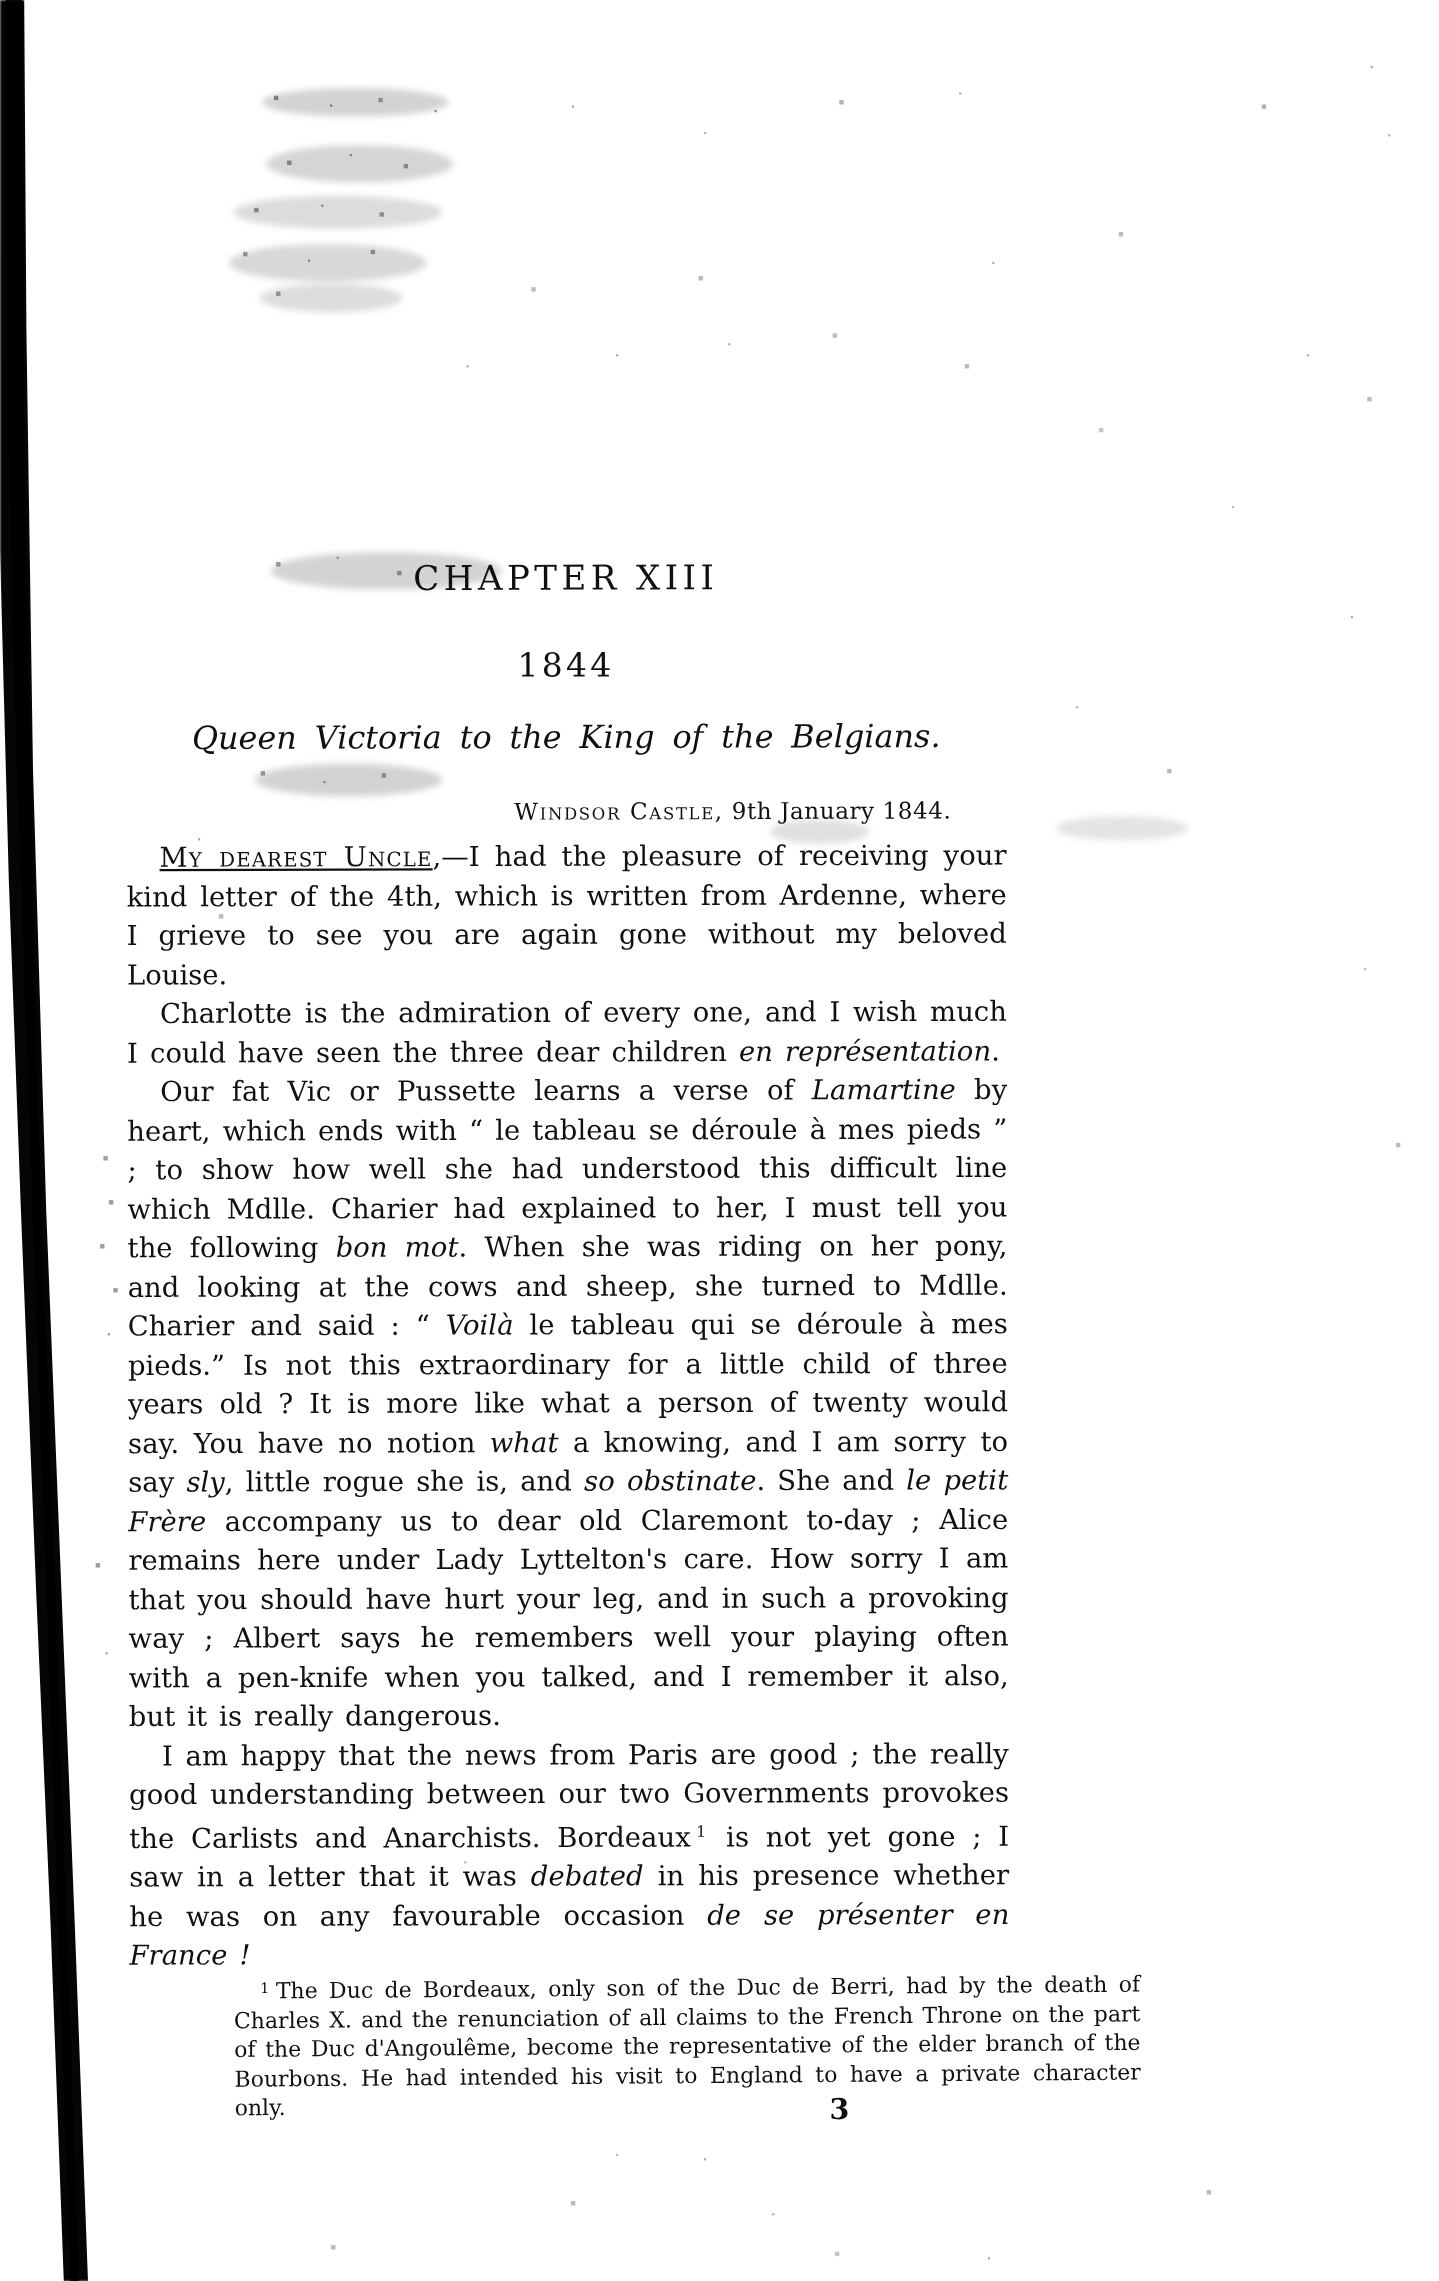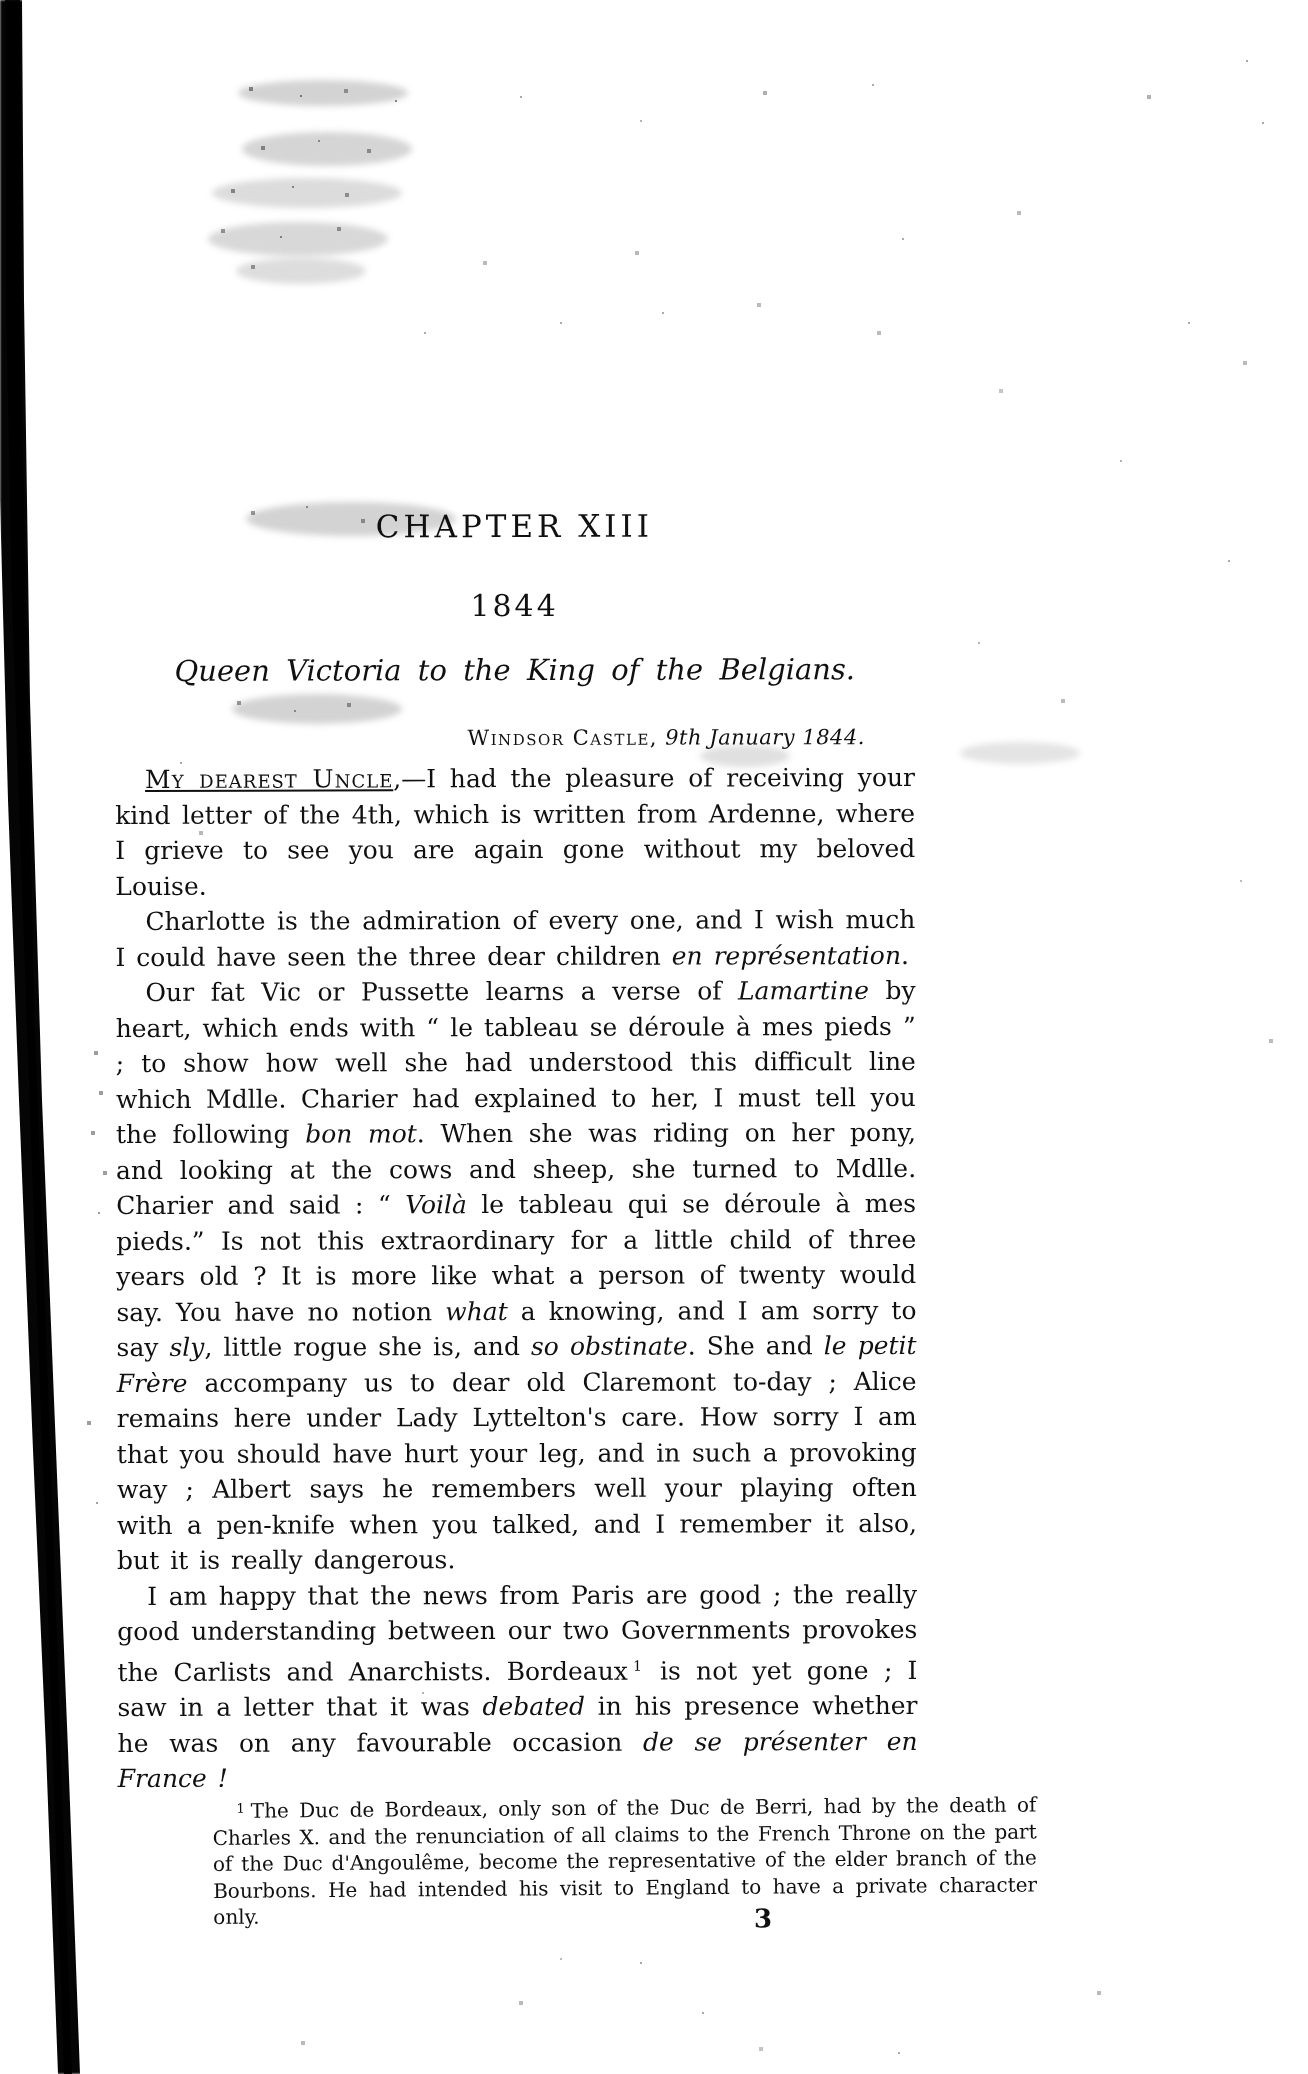--- a/index.html
+++ b/index.html
@@ -88,21 +88,21 @@
   }
   .letter-heading{
     position:absolute;top:653px;left:0;width:100%;
     text-align:center;font-style:italic;font-size:29px;word-spacing:7px;
   }
   .dateline{
     position:absolute;top:726px;right:50px;
     font-size:21px;letter-spacing:.5px;white-space:nowrap;
   }
   .dateline .place{font-variant:small-caps;letter-spacing:1.5px;}
-  .dateline .date{font-style:italic;}
+  .dateline .date{}
   .letter-body{
     position:absolute;top:761px;left:0;width:800px;
     font-size:25px;line-height:35.5px;word-spacing:3px;
   }
   .para{margin:0;text-indent:30px;text-align:justify;}
   .it{font-style:italic;}
   .sc{font-variant:small-caps;letter-spacing:1px;text-decoration:underline;}
   .sup{font-size:14px;vertical-align:9px;margin:0 3px 0 5px;}
   .footnote{
     position:absolute;left:95px;top:1793px;width:824px;

